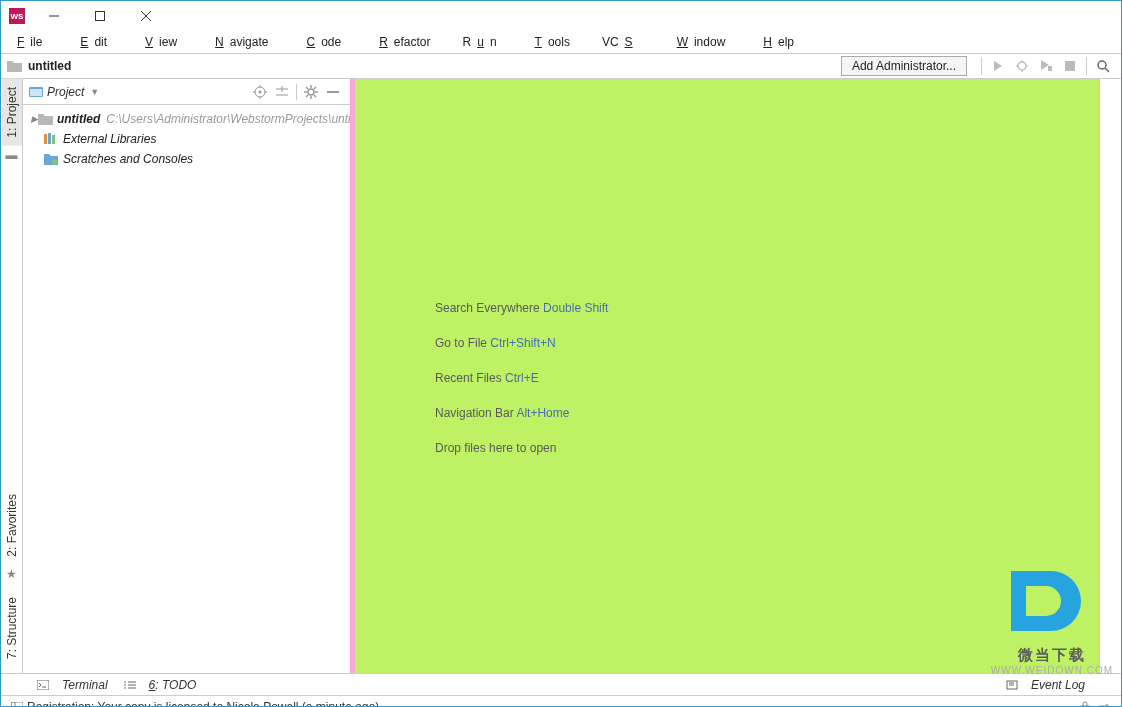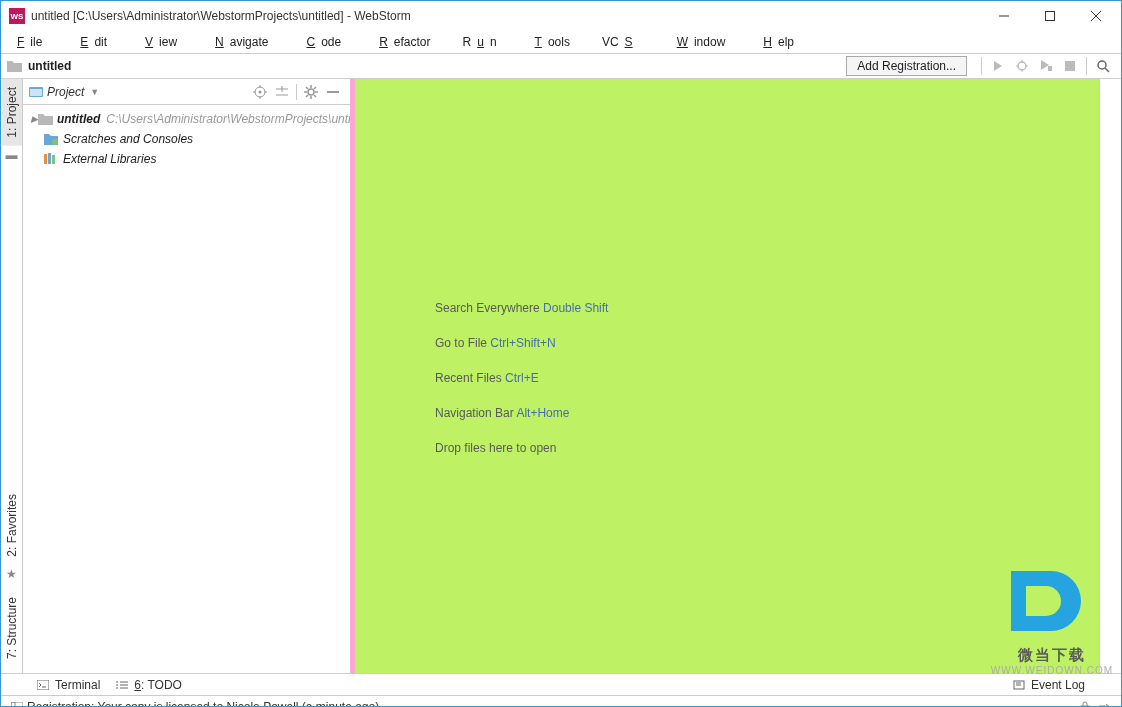--- a/index.html
+++ b/index.html
@@ -37,36 +37,35 @@
 .tree-row .arrow{width:12px;color:#888;font-size:9px;}
 .tree-row .ticon{width:16px;margin-right:4px;display:flex;justify-content:center;}
 .tree-row .tname{color:#222;}
 .tree-row .tname.bold{font-weight:bold;}
 .tree-row .tpath{color:#999;margin-left:6px;}
 .editor{flex:1;background:#bef264;display:flex;flex-direction:column;align-items:flex-start;justify-content:center;padding-left:80px;gap:18px;}
 .editor-row{font-size:15px;color:#5a5a5a;}
 .editor-row .shortcut{color:#4a6db0;}
 .right-gutter{width:22px;border-left:1px solid #ccc;background:#fff;}
 .bottombar{height:22px;border-top:1px solid #ccc;display:flex;align-items:center;padding:0 6px;background:#fff;}
-.bottombar .btab{display:flex;align-items:center;gap:6px;padding:0 8px;color:#333;font-size:11px;}
+.bottombar .btab{display:flex;align-items:center;gap:13px;padding:0 8px;color:#333;font-size:11px;font-style:italic;}
 .bottombar .bspacer{flex:1;}
 .statusbar{height:22px;border-top:1px solid #ccc;display:flex;align-items:center;padding:0 6px;background:#fff;color:#333;}
 .statusbar .sspacer{flex:1;}
 .statusbar .sicon{width:20px;display:flex;justify-content:center;color:#888;}
 svg{display:block;}
 .watermark{position:absolute;right:8px;bottom:30px;text-align:center;pointer-events:none;opacity:0.95;}
 .watermark .wt{font-size:15px;color:#555;font-weight:700;letter-spacing:2px;}
 .watermark .wu{font-size:10px;color:#aaa;letter-spacing:1px;}
 </style>
 </head>
 <body>
 
 <div class="titlebar">
   <div class="app-icon">WS</div>
-  <div class="title">untitled [C:\Users\Administrator\WebstormProjects\untitled] - WebStorm</div>
   <div class="wc">
     <div>
         <svg width="10" height="10">
           <line x1="0" y1="5" x2="10" y2="5" stroke="#333"></line>
         </svg>
       </div>
     <div>
         <svg width="10" height="10">
           <rect x="0.5" y="0.5" width="9" height="9" fill="none" stroke="#333"></rect>
         </svg>
@@ -95,21 +94,21 @@
 </div>
 
 <div class="navbar">
   <span class="folder-icon">
       <svg width="15" height="12">
         <path d="M0 1 L5 1 L7 3 L15 3 L15 12 L0 12 Z" fill="#b8b8b8"></path>
       </svg>
     </span>
   <span class="crumb">untitled</span>
   <div class="spacer"></div>
-  <button class="addcfg">Add Registration...</button>
+  <button class="addcfg">Add Administrator...</button>
   <div class="sep"></div>
   <div class="tbtn">
       <svg width="10" height="10">
         <path d="M1 0 L9 5 L1 10 Z" fill="#bbb"></path>
       </svg>
     </div>
   <div class="tbtn">
       <svg width="12" height="12">
         <circle cx="6" cy="6" r="4" fill="none" stroke="#bbb" stroke-width="1.5"></circle>
         <line x1="6" y1="0" x2="6" y2="2" stroke="#bbb"></line>
@@ -215,36 +214,36 @@
               <path d="M0 1 L5 1 L7 3 L15 3 L15 12 L0 12 Z" fill="#b8b8b8"></path>
             </svg>
           </span>
         <span class="tname bold">untitled</span>
         <span class="tpath">C:\Users\Administrator\WebstormProjects\untitled</span>
       </div>
       <div class="tree-row">
         <span class="arrow"></span>
         <span class="ticon">
             <svg width="14" height="12">
-              <path d="M0 1 L5 1 L7 3 L14 3 L14 12 L0 12 Z" fill="#6aa6d6"></path>
-              <circle cx="11" cy="9" r="3" fill="#7bc67b"></circle>
-            </svg>
-          </span>
-        <span class="tname">Scratches and Consoles</span>
-      </div>
-      <div class="tree-row">
-        <span class="arrow"></span>
-        <span class="ticon">
-            <svg width="14" height="12">
               <rect x="0" y="1" width="3" height="10" fill="#e09040"></rect>
               <rect x="4" y="0" width="3" height="11" fill="#6aa6d6"></rect>
               <rect x="8" y="2" width="3" height="9" fill="#7bc67b"></rect>
             </svg>
           </span>
         <span class="tname">External Libraries</span>
+      </div>
+      <div class="tree-row">
+        <span class="arrow"></span>
+        <span class="ticon">
+            <svg width="14" height="12">
+              <path d="M0 1 L5 1 L7 3 L14 3 L14 12 L0 12 Z" fill="#6aa6d6"></path>
+              <circle cx="11" cy="9" r="3" fill="#7bc67b"></circle>
+            </svg>
+          </span>
+        <span class="tname">Scratches and Consoles</span>
       </div>
     </div>
   </div>
 
   <div class="editor">
     <div class="editor-row"><span>Search Everywhere </span><span class="shortcut">Double Shift</span></div>
     <div class="editor-row"><span>Go to File </span><span class="shortcut">Ctrl+Shift+N</span></div>
     <div class="editor-row"><span>Recent Files </span><span class="shortcut">Ctrl+E</span></div>
     <div class="editor-row"><span>Navigation Bar </span><span class="shortcut">Alt+Home</span></div>
     <div class="editor-row"><span>Drop files here to open</span></div>

